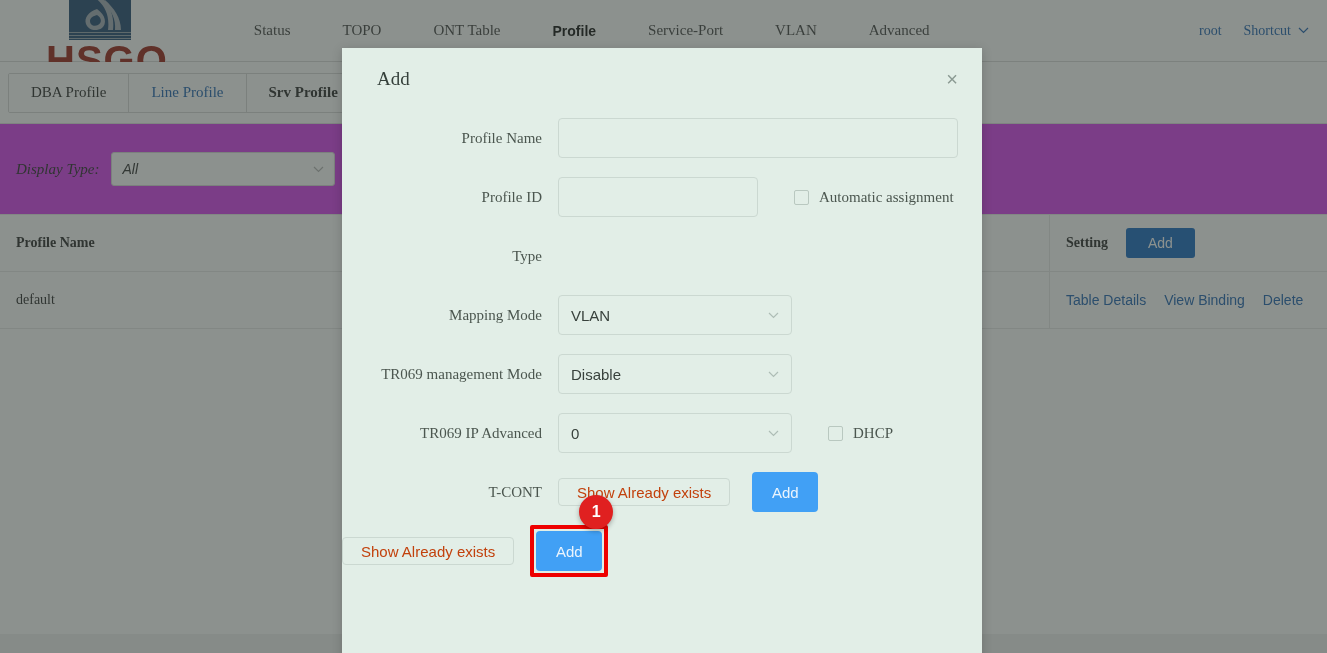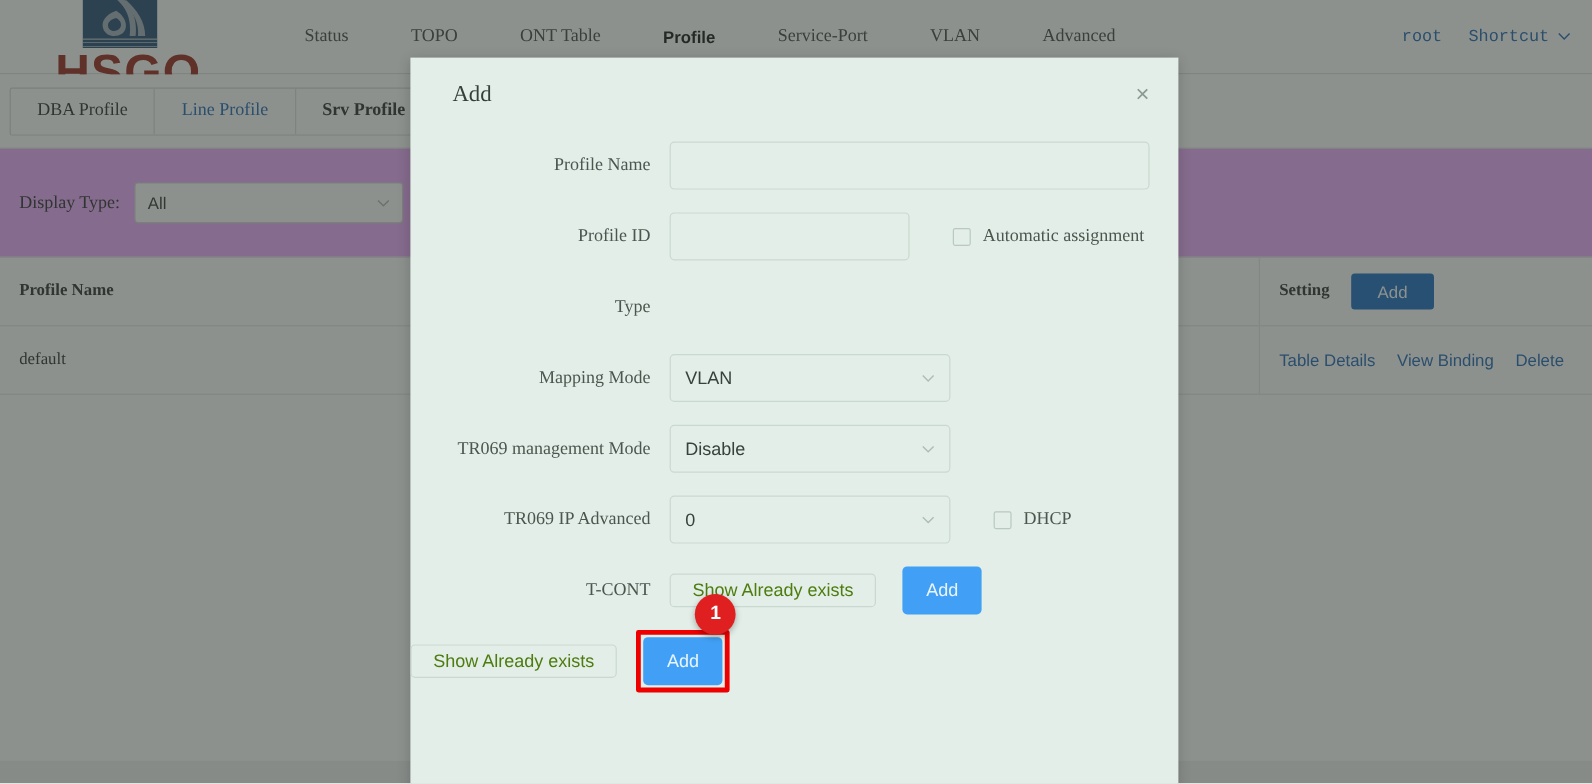--- a/index.html
+++ b/index.html
@@ -69,21 +69,21 @@
     cursor: pointer;
   }
   .nav-item.active {
     color: #1a1a1a; font-weight: 700;
     font-family: "Liberation Sans", sans-serif;
     font-size: 14px;
   }
   .nav-right {
     margin-left: auto; margin-right: 18px;
     display: flex; align-items: center; gap: 22px;
-    font-family: Liberation Mono, monospace;
+    font-family: Liberation Serif, serif;
     font-size: 14px;
   }
   .nav-user { color: #2a6bb5; cursor: pointer; }
   .nav-shortcut { color: #2a6bb5; cursor: pointer; display: flex; align-items: center; gap: 7px; }
 
   
   .tabstrip {
     position: absolute; left: 0; top: 62px;
     width: 1327px; height: 62px;
     background: #ffffff;
@@ -103,21 +103,22 @@
     background: #fff; cursor: pointer; white-space: nowrap;
   }
   .tab:last-child { border-right: none; font-weight: bold; }
   .tab.active { color: #2a6bb5; }
 
   
   .filterrow {
     position: absolute; left: 0; top: 124px;
     width: 1327px; height: 90px;
     display: flex; align-items: center;
-    background: #f0abfc;
+    background: #d946ef;
+    font-style: italic;
   }
   .filter-label { margin-left: 16px; font-size: 15px; color: #333; }
   .select-box {
     margin-left: 12px;
     width: 224px; height: 34px;
     border: 1px solid #d9d9d9; border-radius: 3px;
     background: #fff;
     display: flex; align-items: center;
     padding: 0 10px;
     font-family: "Liberation Sans", sans-serif;
@@ -260,21 +261,21 @@
     font-size: 15px; color: #4b564f;
   }
 
   .ghost-btn {
     height: 28px;
     border: 1px solid #cbd8d1; border-radius: 4px;
     background: transparent;
     display: flex; align-items: center; justify-content: center;
     padding: 0 18px;
     font-family: "Liberation Sans", sans-serif;
-    font-size: 15px; color: #4d7c0f;
+    font-size: 15px; color: #c2410c;
     cursor: pointer; white-space: nowrap;
     min-width: 166px;
   }
   .blue-btn {
     height: 40px; width: 66px;
     background: #41a0f5; color: #eaf4fd;
     border: none; border-radius: 4px;
     font-family: "Liberation Sans", sans-serif;
     font-size: 15px;
     display: flex; align-items: center; justify-content: center;

